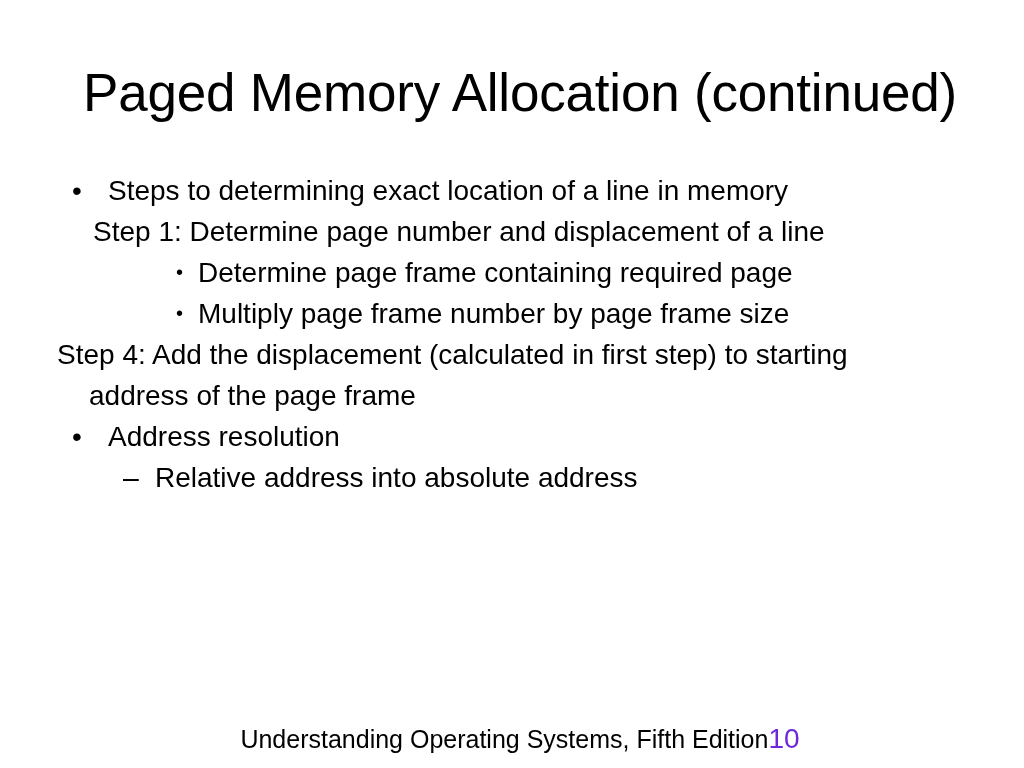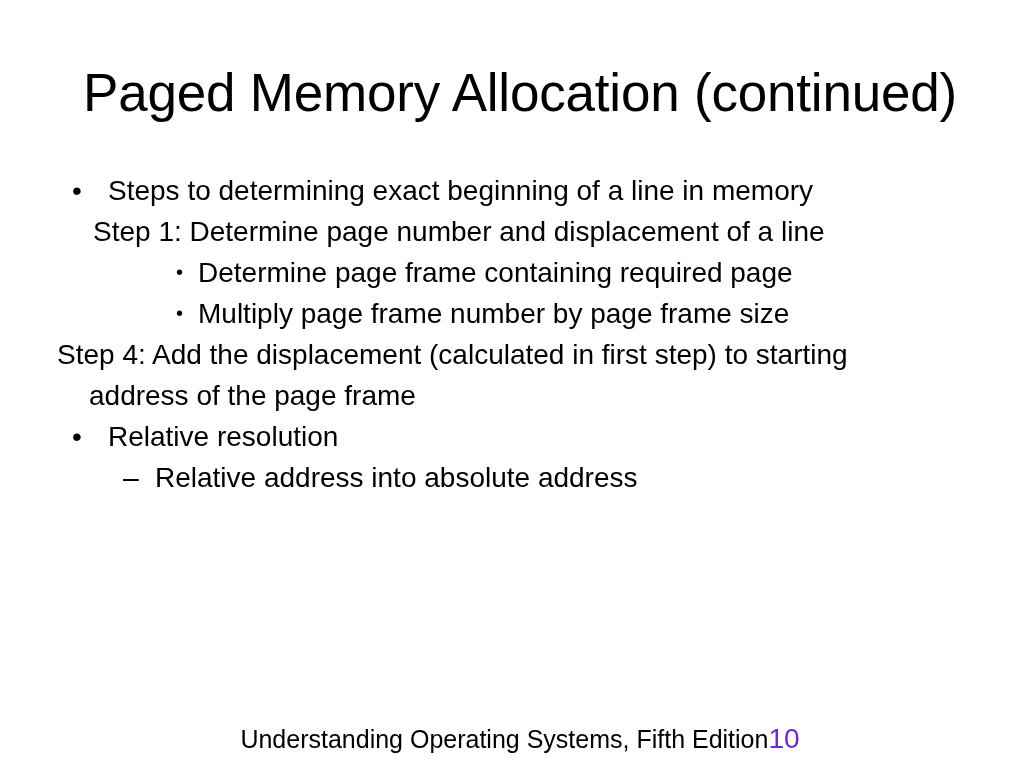--- a/index.html
+++ b/index.html
@@ -143,21 +143,21 @@
 <body>
 
 <div id="slide">
 
   <div id="slide-title">Paged Memory Allocation (continued)</div>
 
   <div id="body-list">
 
     <div class="line lvl1">
       <span class="marker">•</span>
-      <span>Steps to determining exact beginning of a line in memory</span>
+      <span>Steps to determining exact location of a line in memory</span>
     </div>
 
     <div class="line lvl2">
       <span>Step 1: Determine page number and displacement of a line</span>
     </div>
 
 
     <div class="line lvl3">
       <span class="marker">•</span>
       <span>Determine page frame containing required page</span>
@@ -169,21 +169,21 @@
       <span>Multiply page frame number by page frame size</span>
     </div>
 
     <div class="line lvl2wrap">
       <span>Step 4: Add the displacement (calculated in first step) to starting</span>
       <span class="cont">address of the page frame</span>
     </div>
 
     <div class="line lvl1">
       <span class="marker">•</span>
-      <span>Relative resolution</span>
+      <span>Address resolution</span>
     </div>
 
     <div class="line lvldash">
       <span class="marker">–</span>
     </div>
 
     <div class="line lvldash">
       <span class="marker">–</span>
       <span>Relative address into absolute address</span>
     </div>

